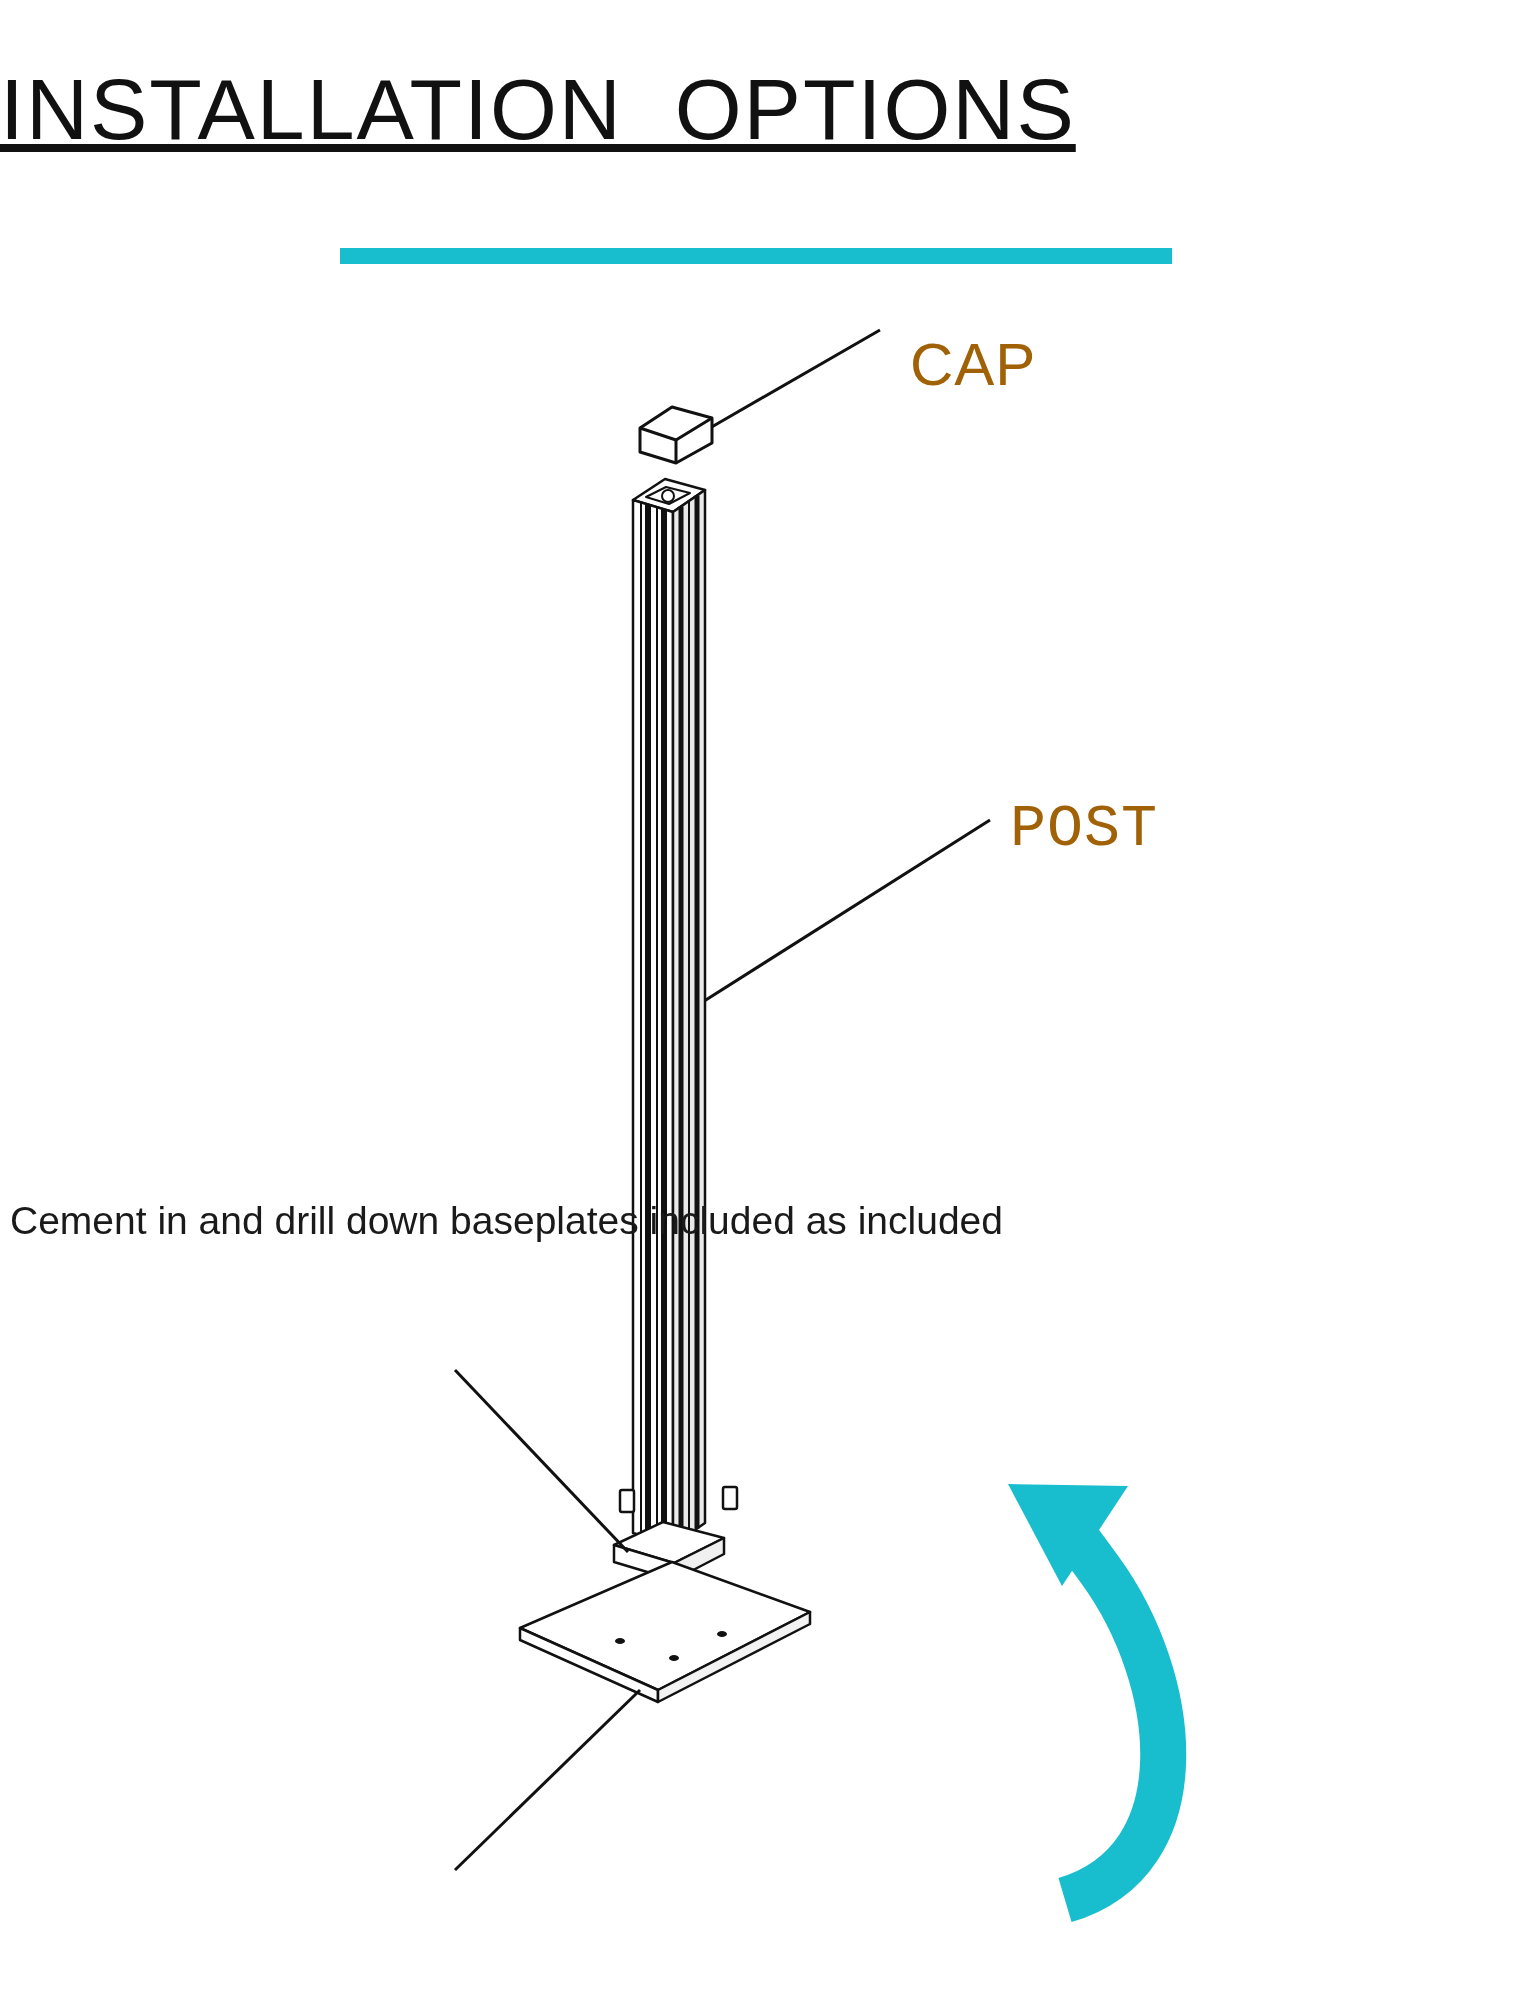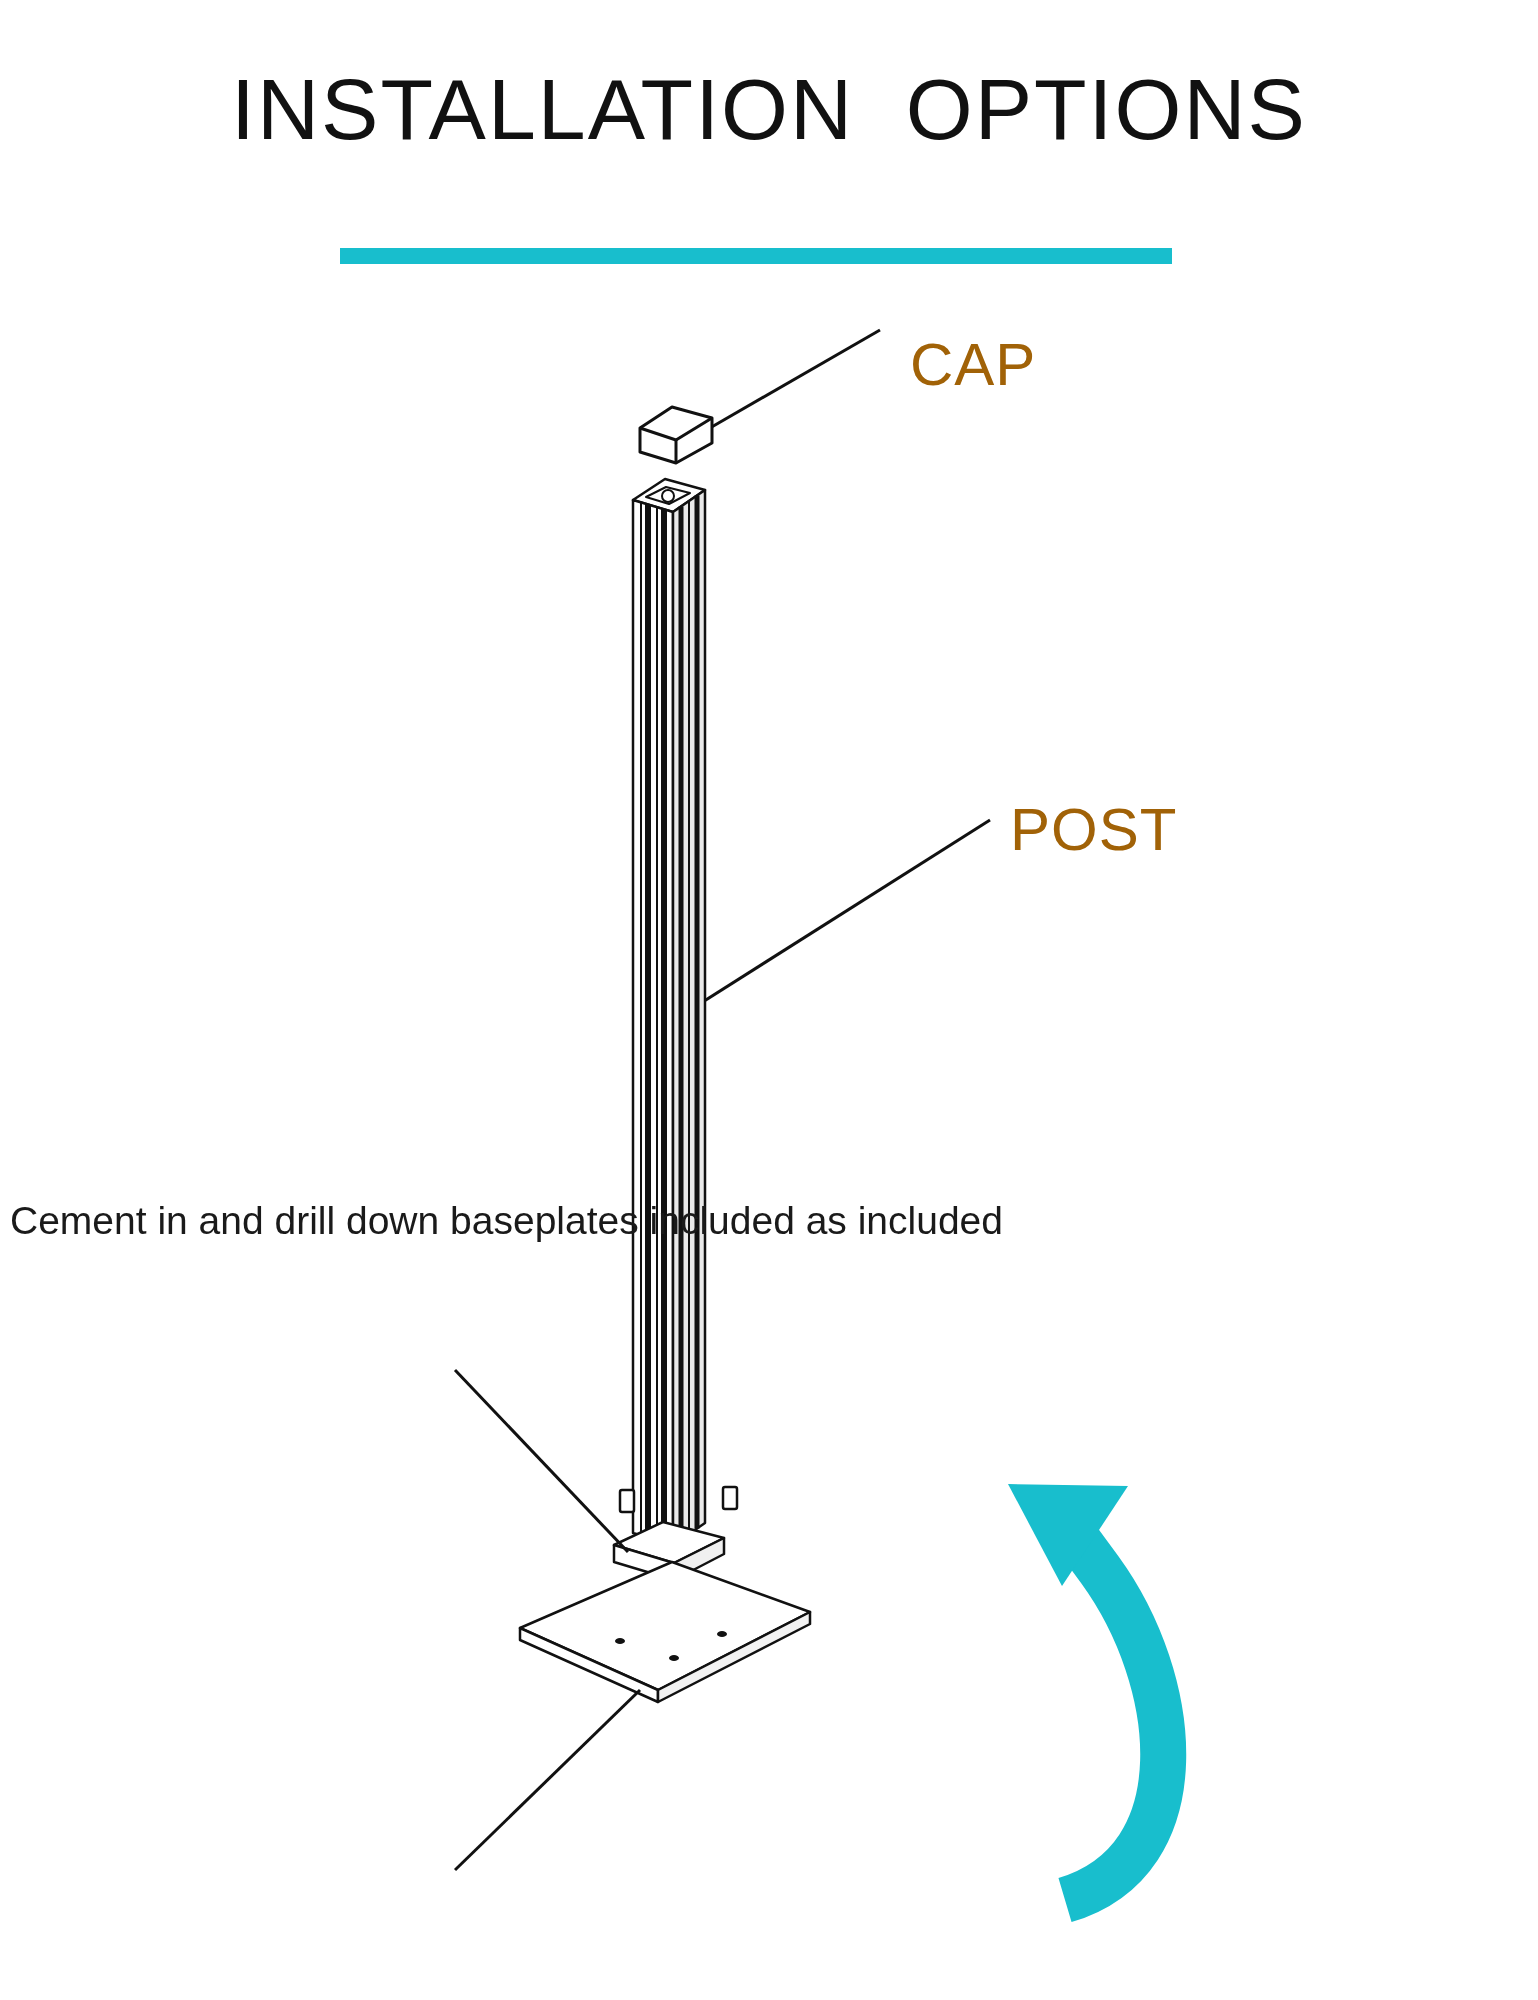--- a/index.html
+++ b/index.html
@@ -19,26 +19,26 @@
     left: 0; top: 0;
     width: 1538px;
     height: 2000px;
     background: #ffffff;
   }
   .title {
     position: absolute;
     left: 0;
     top: 60px;
     width: 1538px;
-    text-align: center;
     font-size: 86px;
     letter-spacing: 2px;
     color: #111111;
     font-weight: 400;
     white-space: pre;
+    text-decoration: underline;
   }
   .title-rule {
     position: absolute;
     left: 340px;
     top: 248px;
     width: 832px;
     height: 16px;
     background: #18BECD;
   }
   .label {
@@ -51,20 +51,21 @@
     left: 910px;
     top: 330px;
     font-size: 60px;
     letter-spacing: 1px;
   }
   .label-post {
     left: 1010px;
     top: 795px;
     font-size: 60px;
     letter-spacing: 1px;
+    font-family: Liberation Mono, monospace;
   }
   .label-baseplate {
     left: 140px;
     top: 1880px;
     font-size: 60px;
     letter-spacing: 1px;
   }
   .label-note {
     left: 10px;
     top: 1195px;

